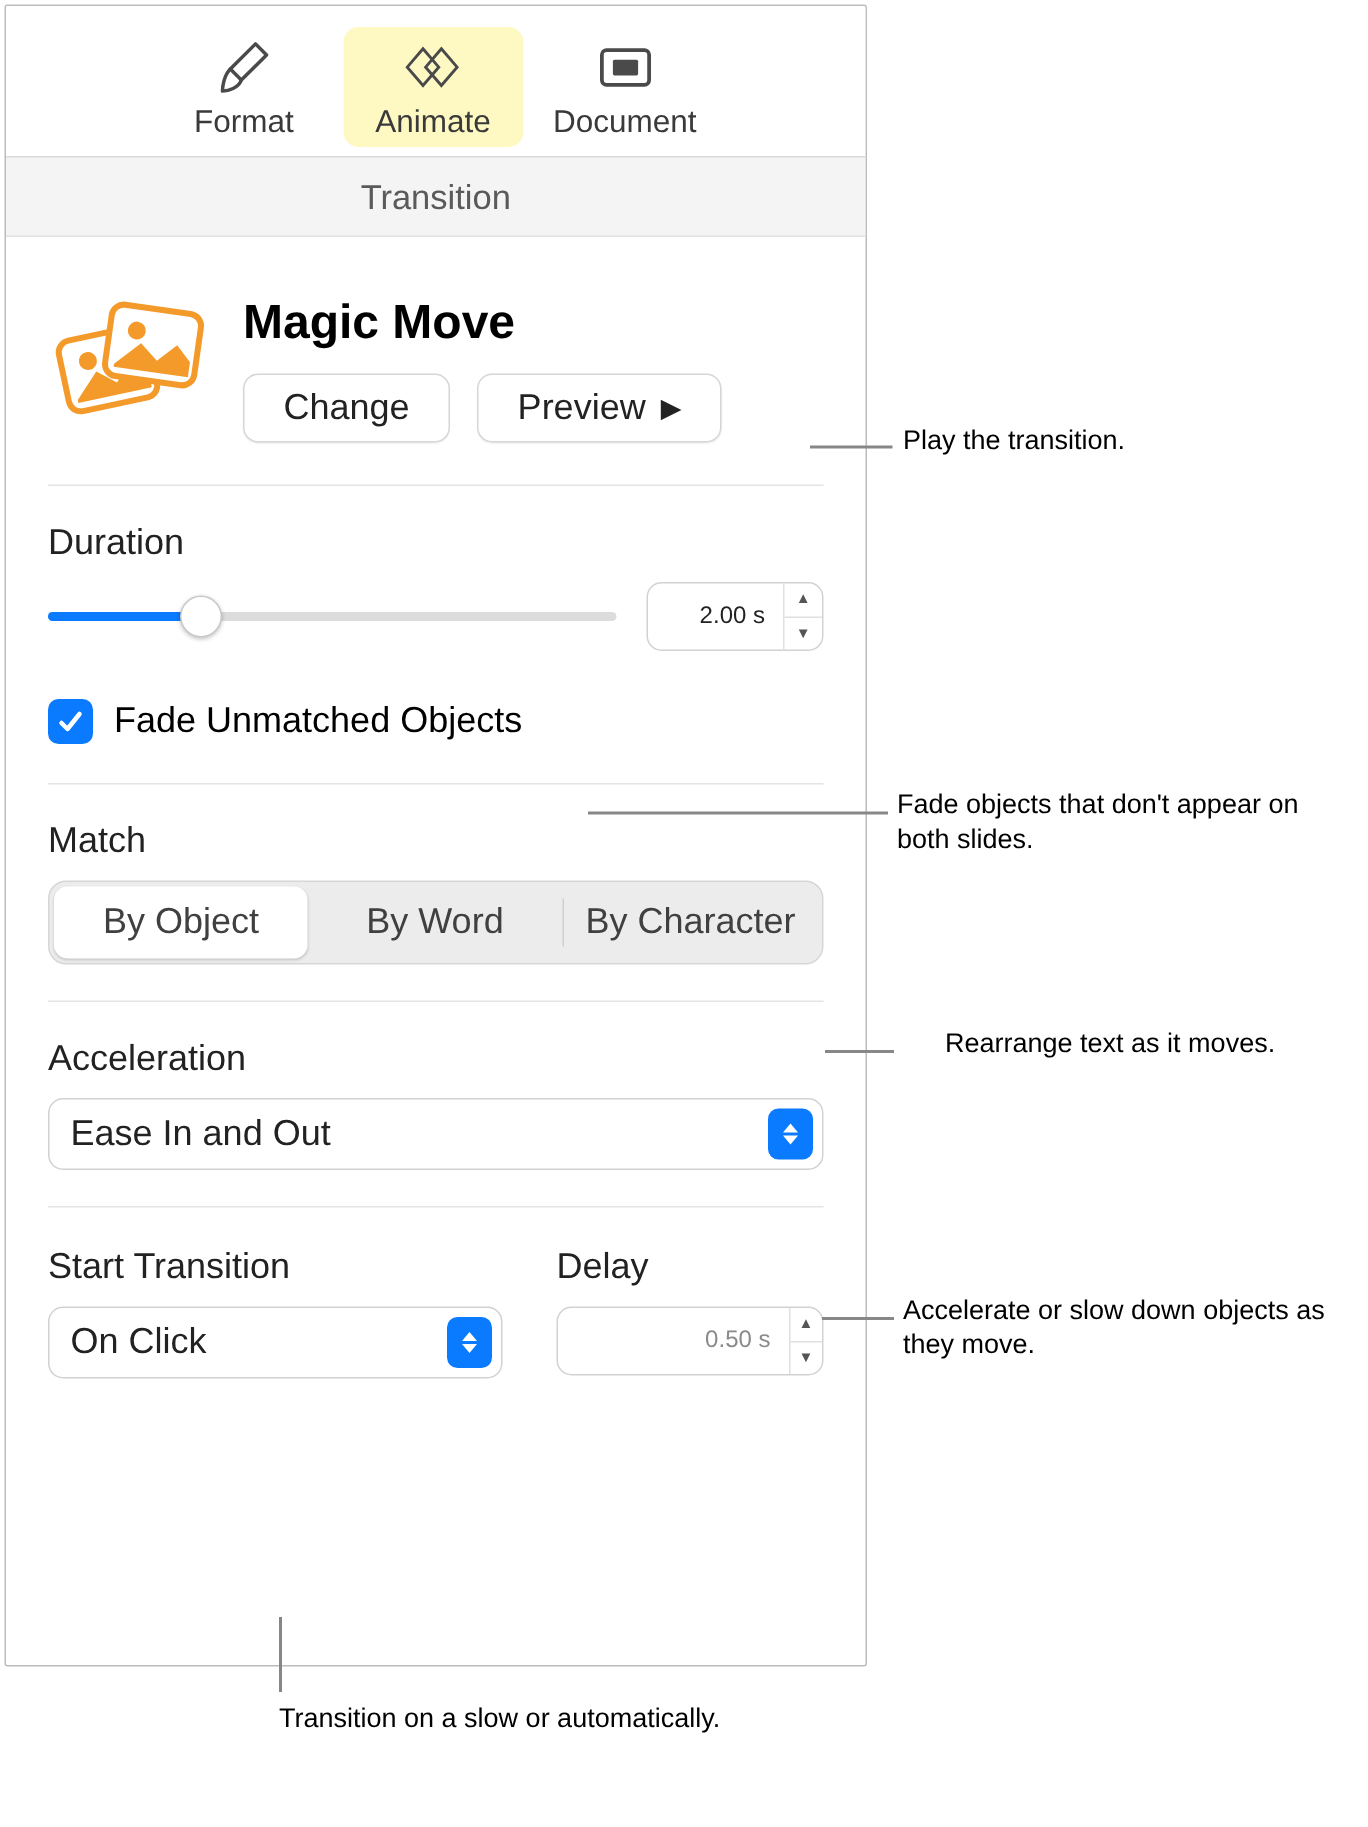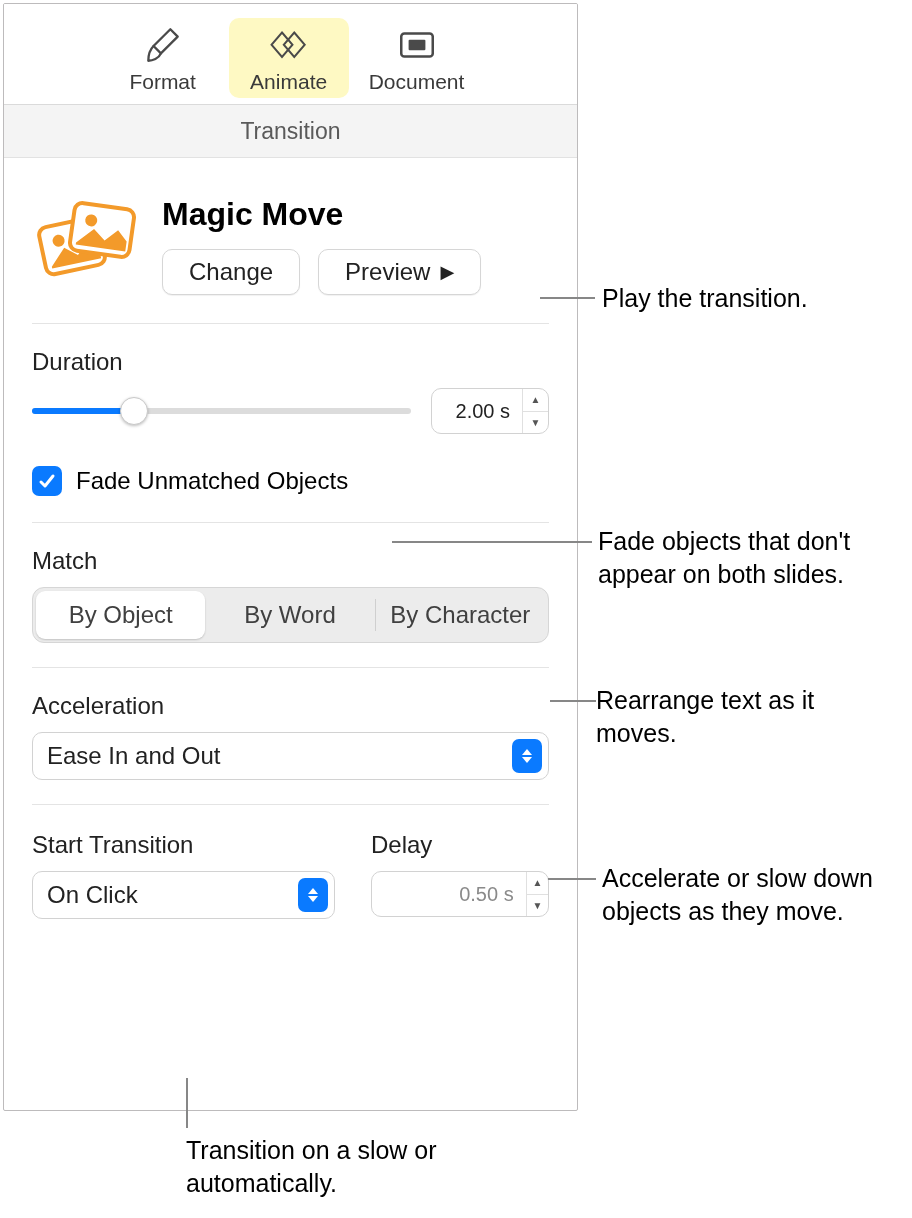--- a/index.html
+++ b/index.html
@@ -97,21 +97,21 @@
     box-shadow: 0 1px 3px rgba(0,0,0,0.25);
   }
   .stepper {
     display:flex; align-items:center;
     border:1px solid #d2d2d2; border-radius:10px;
     height:46px; overflow:hidden;
     background:#fff;
   }
   .stepper input {
     border:none; outline:none; text-align:right;
-    width: 90px; font-size:20px; padding: 0 12px; color:#222;
+    width: 90px; font-size:16px; padding: 0 12px; color:#222;
     background:transparent;
   }
   .stepper .arrows {
     display:flex; flex-direction:column;
     border-left:1px solid #e0e0e0;
     width: 26px; height:100%;
   }
   .stepper .arrow {
     flex:1; display:flex; align-items:center; justify-content:center;
     font-size:10px; color:#555;
@@ -162,21 +162,21 @@
   .caret-tri { width:0;height:0;border-left:5px solid transparent;border-right:5px solid transparent; }
   .caret-up { border-bottom:6px solid #fff; }
   .caret-down { border-top:6px solid #fff; }
 
   .bottom-row { display:flex; gap: 36px; padding-top: 26px; }
   .col { flex:1; }
   .col.narrow { flex:0 0 178px; }
 
   
   .callout {
-    position:absolute; font-size:25px; color:#000; line-height:1.3;
+    position:absolute; font-size:18px; color:#000; line-height:1.3;
   }
   .lead {
     position:absolute; background:#878787; height:2px;
   }
   .lead.v { width:2px; height:auto; }
 </style>
 </head>
 <body>
 
 <div class="panel">
@@ -328,19 +328,19 @@
   </div>
 </div>
 
 <div class="lead" style="left:540px; top:297px; width:55px;"></div>
 <div class="callout" style="left:602px; top:282px;">Play the transition.</div>
 
 <div class="lead" style="left:392px; top:541px; width:200px;"></div>
 <div class="callout" style="left:598px; top:525px; width:300px;">Fade objects that don't appear on both slides.</div>
 
 <div class="lead" style="left:550px; top:700px; width:46px;"></div>
-<div class="callout" style="left:596px; top:684px; width:260px;">Rearrange text as it moves.</div>
+<div class="callout" style="left:630px; top:684px; width:260px;">Rearrange text as it moves.</div>
 
 <div class="lead" style="left:548px; top:878px; width:48px;"></div>
 <div class="callout" style="left:602px; top:862px; width:300px;">Accelerate or slow down objects as they move.</div>
 
 <div class="lead v" style="left:186px; top:1078px; height:50px;"></div>
 <div class="callout" style="left:186px; top:1134px; width:300px;">Transition on a slow or automatically.</div>
 
 </body></html>

